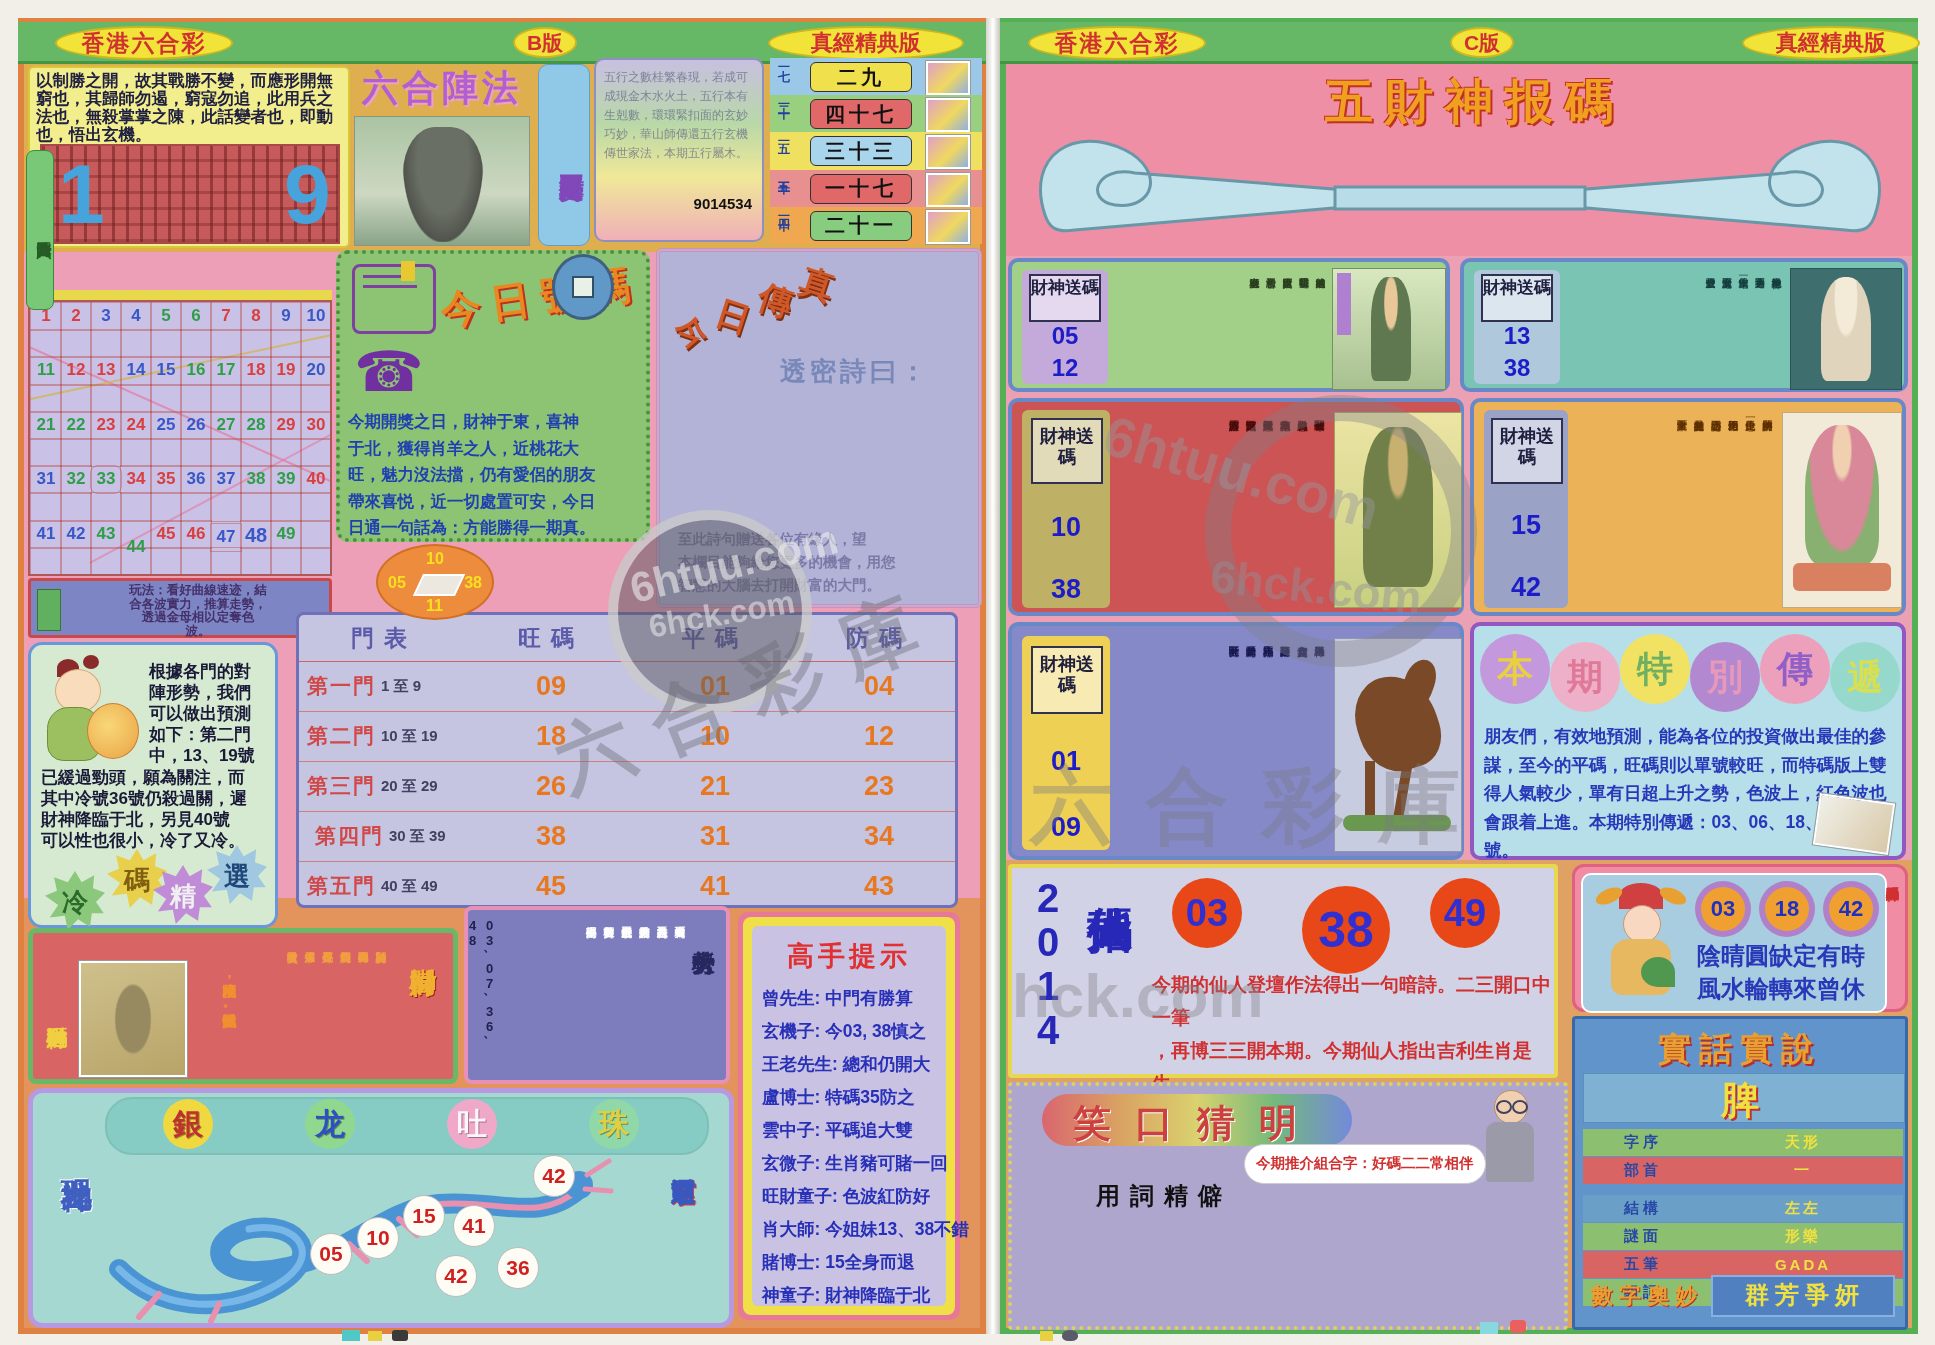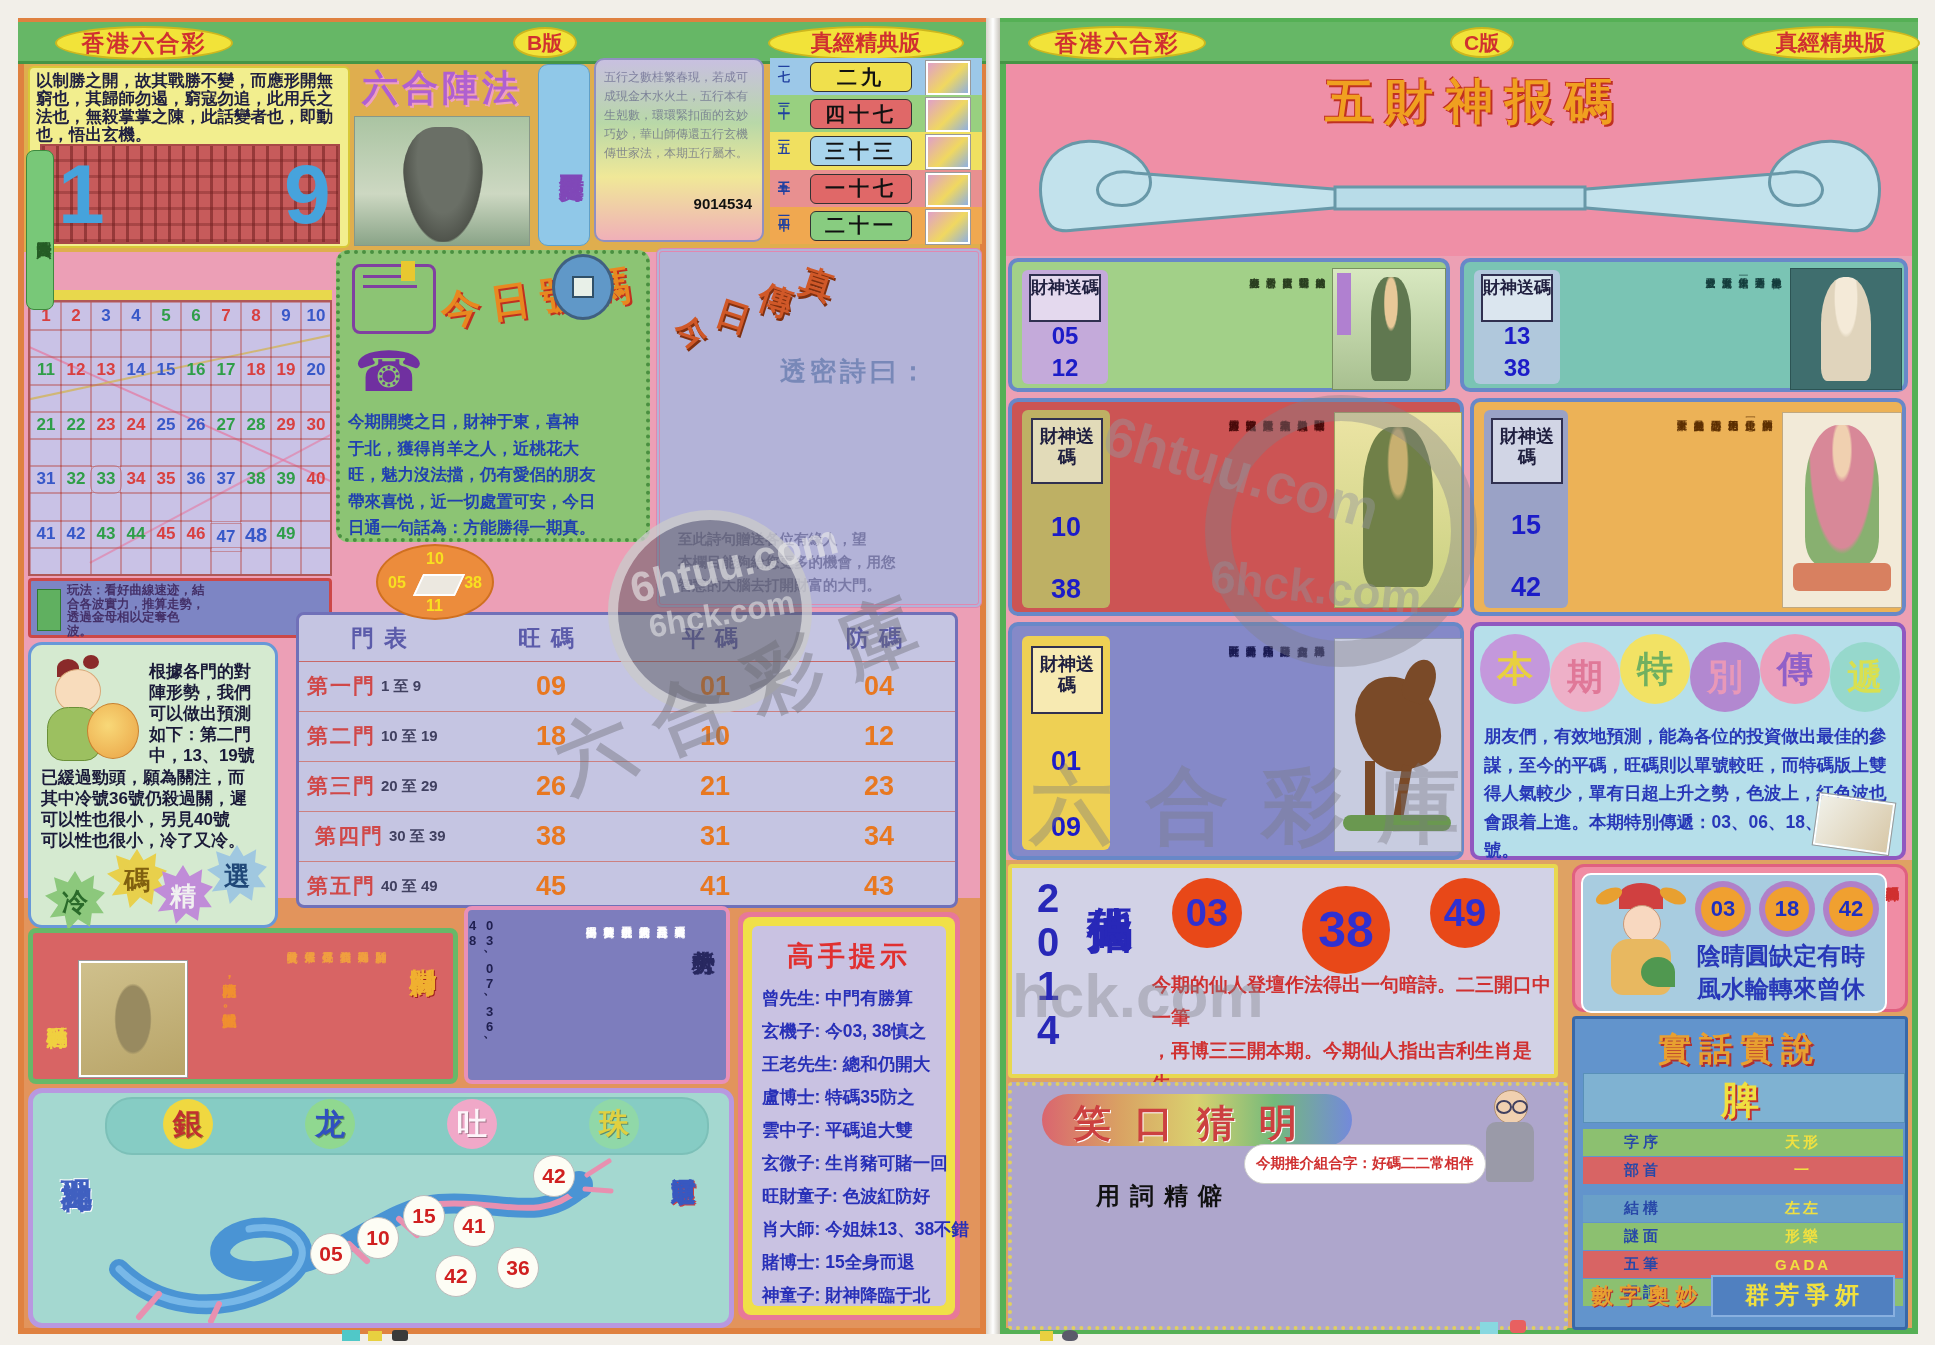--- a/index.html
+++ b/index.html
@@ -252,21 +252,21 @@
     <div class="gcell" style="left: 0px; top: 217.6px; width: 30px; height: 27.2px;">
       <span class="ballB b" style="position: absolute; left: 0px; top: 3px; width: 100%; text-align: center; font-size: 17px;">41</span>
     </div>
     <div class="gcell" style="left: 30px; top: 217.6px; width: 30px; height: 27.2px;">
       <span class="ballB b" style="position: absolute; left: 0px; top: 3px; width: 100%; text-align: center; font-size: 17px;">42</span>
     </div>
     <div class="gcell" style="left: 60px; top: 217.6px; width: 30px; height: 27.2px;">
       <span class="ballG b" style="position: absolute; left: 0px; top: 3px; width: 100%; text-align: center; font-size: 17px;">43</span>
     </div>
     <div class="gcell" style="left: 90px; top: 217.6px; width: 30px; height: 27.2px;">
-      <span class="ballG b" style="position: absolute; left: 0px; top: 3px; width: 100%; text-align: center; font-size: 17px;">44</span>
+      <span class="ballG b" style="position: absolute; left: 0px; top: 16px; width: 100%; text-align: center; font-size: 17px;">44</span>
     </div>
     <div class="gcell" style="left: 120px; top: 217.6px; width: 30px; height: 27.2px;">
       <span class="ballR b" style="position: absolute; left: 0px; top: 3px; width: 100%; text-align: center; font-size: 17px;">45</span>
     </div>
     <div class="gcell" style="left: 150px; top: 217.6px; width: 30px; height: 27.2px;">
       <span class="ballR b" style="position: absolute; left: 0px; top: 3px; width: 100%; text-align: center; font-size: 17px;">46</span>
     </div>
     <div class="gcell" style="left: 180px; top: 221px; width: 30px; height: 27.2px;">
       <span class="ballB b" style="position: absolute; left: 0px; top: 3px; width: 100%; text-align: center; font-size: 17px;">47</span>
     </div>
@@ -284,21 +284,21 @@
     <div class="gcell" style="left: 120px; top: 244.8px; width: 30px; height: 27.2px;"></div>
     <div class="gcell" style="left: 150px; top: 244.8px; width: 30px; height: 27.2px;"></div>
     <div class="gcell" style="left: 180px; top: 244.8px; width: 30px; height: 27.2px;"></div>
     <div class="gcell" style="left: 210px; top: 244.8px; width: 30px; height: 27.2px;"></div>
     <div class="gcell" style="left: 240px; top: 244.8px; width: 30px; height: 27.2px;"></div>
     <div class="gcell" style="left: 270px; top: 244.8px; width: 30px; height: 27.2px;"></div>
   </div>
 
 <div class="abs" style="left:28px;top:578px;width:304px;height:60px;background:#7d85c4;border:3px solid #cc4848;border-radius:4px;">
   <div style="position:absolute;left:6px;top:8px;width:22px;height:40px;background:#60b060;border:1px solid #2f7a2f;"></div>
-  <div id="playnote-lines" style="position:absolute;left:36px;top:3px;width:262px;font-size:12.5px;font-weight:bold;color:#443068;line-height:13.5px;">
+  <div id="playnote-lines" style="position:absolute;left:36px;top:3px;width:262px;font-size:12.5px;font-weight:bold;color:#443068;line-height:13.5px;text-align:center;">
       <div style="">玩法：看好曲線速迹，結</div>
       <div style="">合各波實力，推算走勢，</div>
       <div style="">透過金母相以定奪色</div>
       <div style="">波。</div>
     </div>
 </div>
 
 <div class="abs" style="left:336px;top:250px;width:314px;height:292px;background:#8cc474;border:4px dotted #4a9040;border-radius:12px;">
   <div style="position:absolute;left:12px;top:10px;width:78px;height:64px;border:3px solid #8040a0;border-radius:8px;background:transparent;">
     <div style="position:absolute;left:8px;top:8px;width:40px;height:3px;background:#8040a0;"></div>
@@ -405,21 +405,21 @@
   <div id="forecast-b1" style="position:absolute;left:118px;top:16px;width:128px;font-size:17px;font-weight:bold;color:#1a1a38;line-height:21px;">
       <div style="">根據各門的對</div>
       <div style="">陣形勢，我們</div>
       <div style="">可以做出預測</div>
       <div style="">如下：第二門</div>
       <div style="">中，13、19號</div>
     </div>
   <div id="forecast-b2" style="position:absolute;left:10px;top:122px;width:236px;font-size:17px;font-weight:bold;color:#1a1a38;line-height:21px;">
       <div style="">已緩過勁頭，願為關注，而</div>
       <div style="">其中冷號36號仍殺過關，遲</div>
-      <div style="">可以性也很小，另見40號</div>
+      <div style="">財神降臨于北，另見40號</div>
       <div style="">可以性也很小，冷了又冷。</div>
     </div>
   <div id="forecast-bursts" style="position:absolute;left:0;top:198px;width:250px;height:86px;">
       <div class="burst" style="left: 14px; top: 28px; width: 60px; height: 62px; background: rgb(140, 200, 124); color: rgb(42, 106, 42);">冷</div>
       <div class="burst" style="left: 76px; top: 6px; width: 60px; height: 62px; background: rgb(232, 208, 76); color: rgb(128, 96, 16);">碼</div>
       <div class="burst" style="left: 122px; top: 22px; width: 60px; height: 62px; background: rgb(192, 140, 216); color: rgb(240, 240, 240);">精</div>
       <div class="burst" style="left: 176px; top: 2px; width: 60px; height: 62px; background: rgb(160, 200, 224); color: rgb(32, 72, 120);">選</div>
     </div>
 </div>
 

